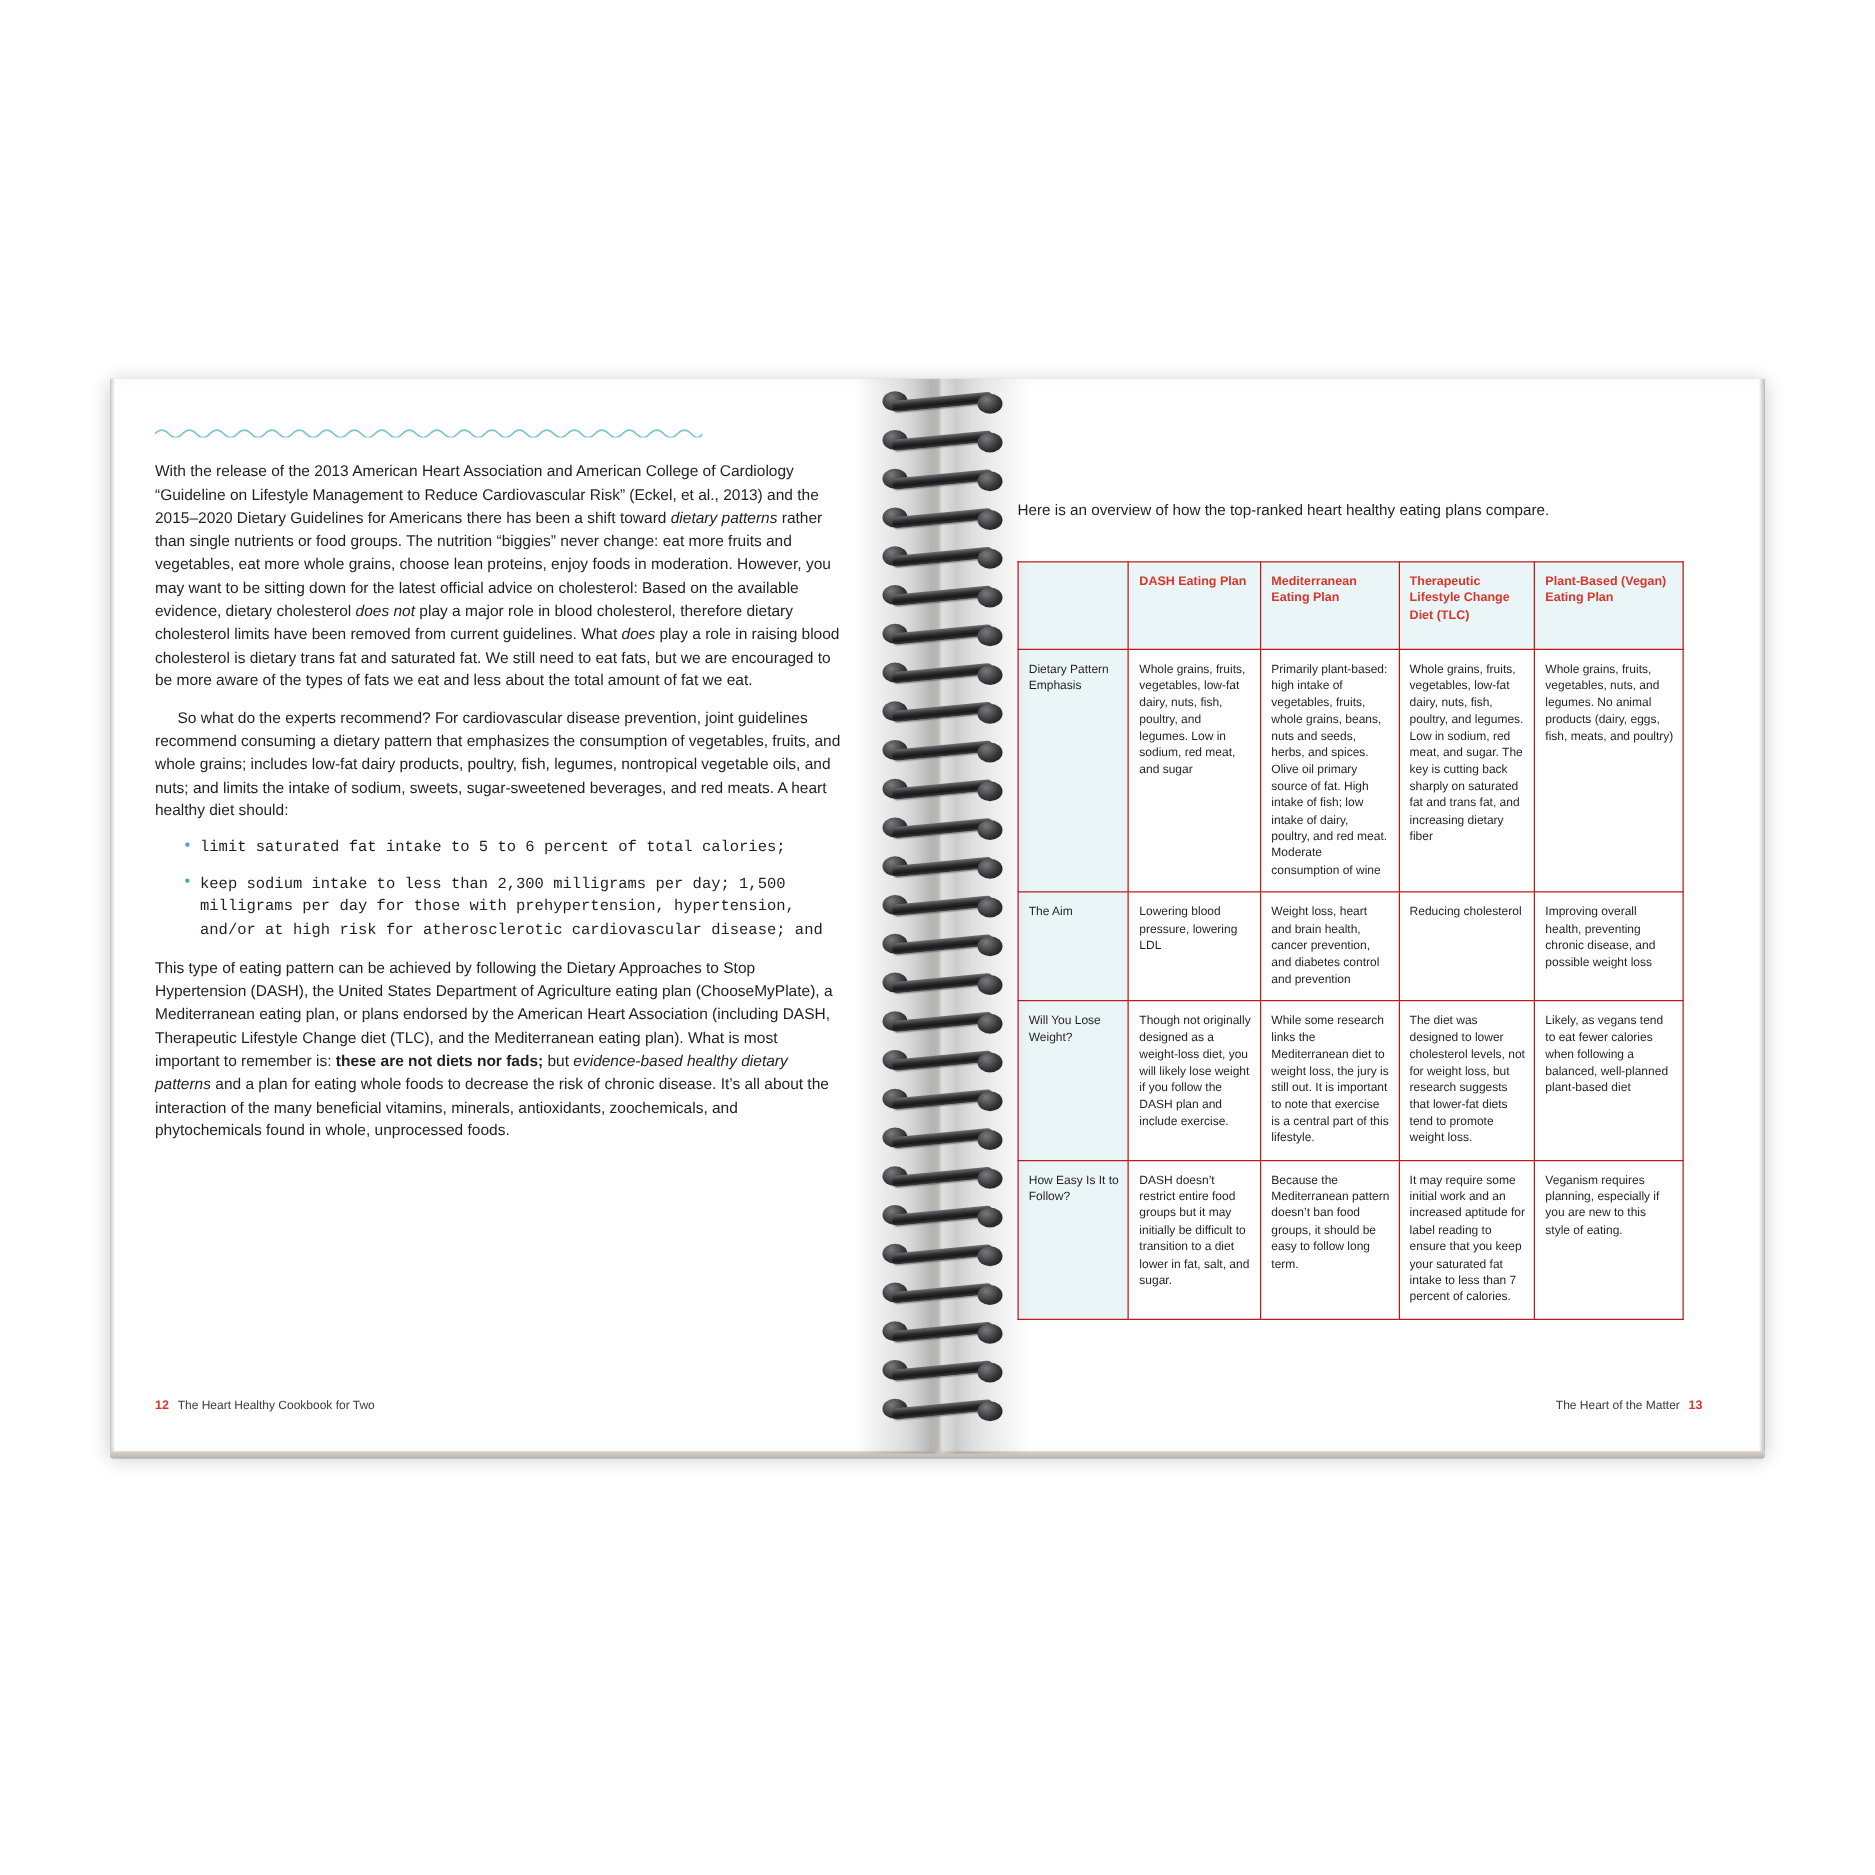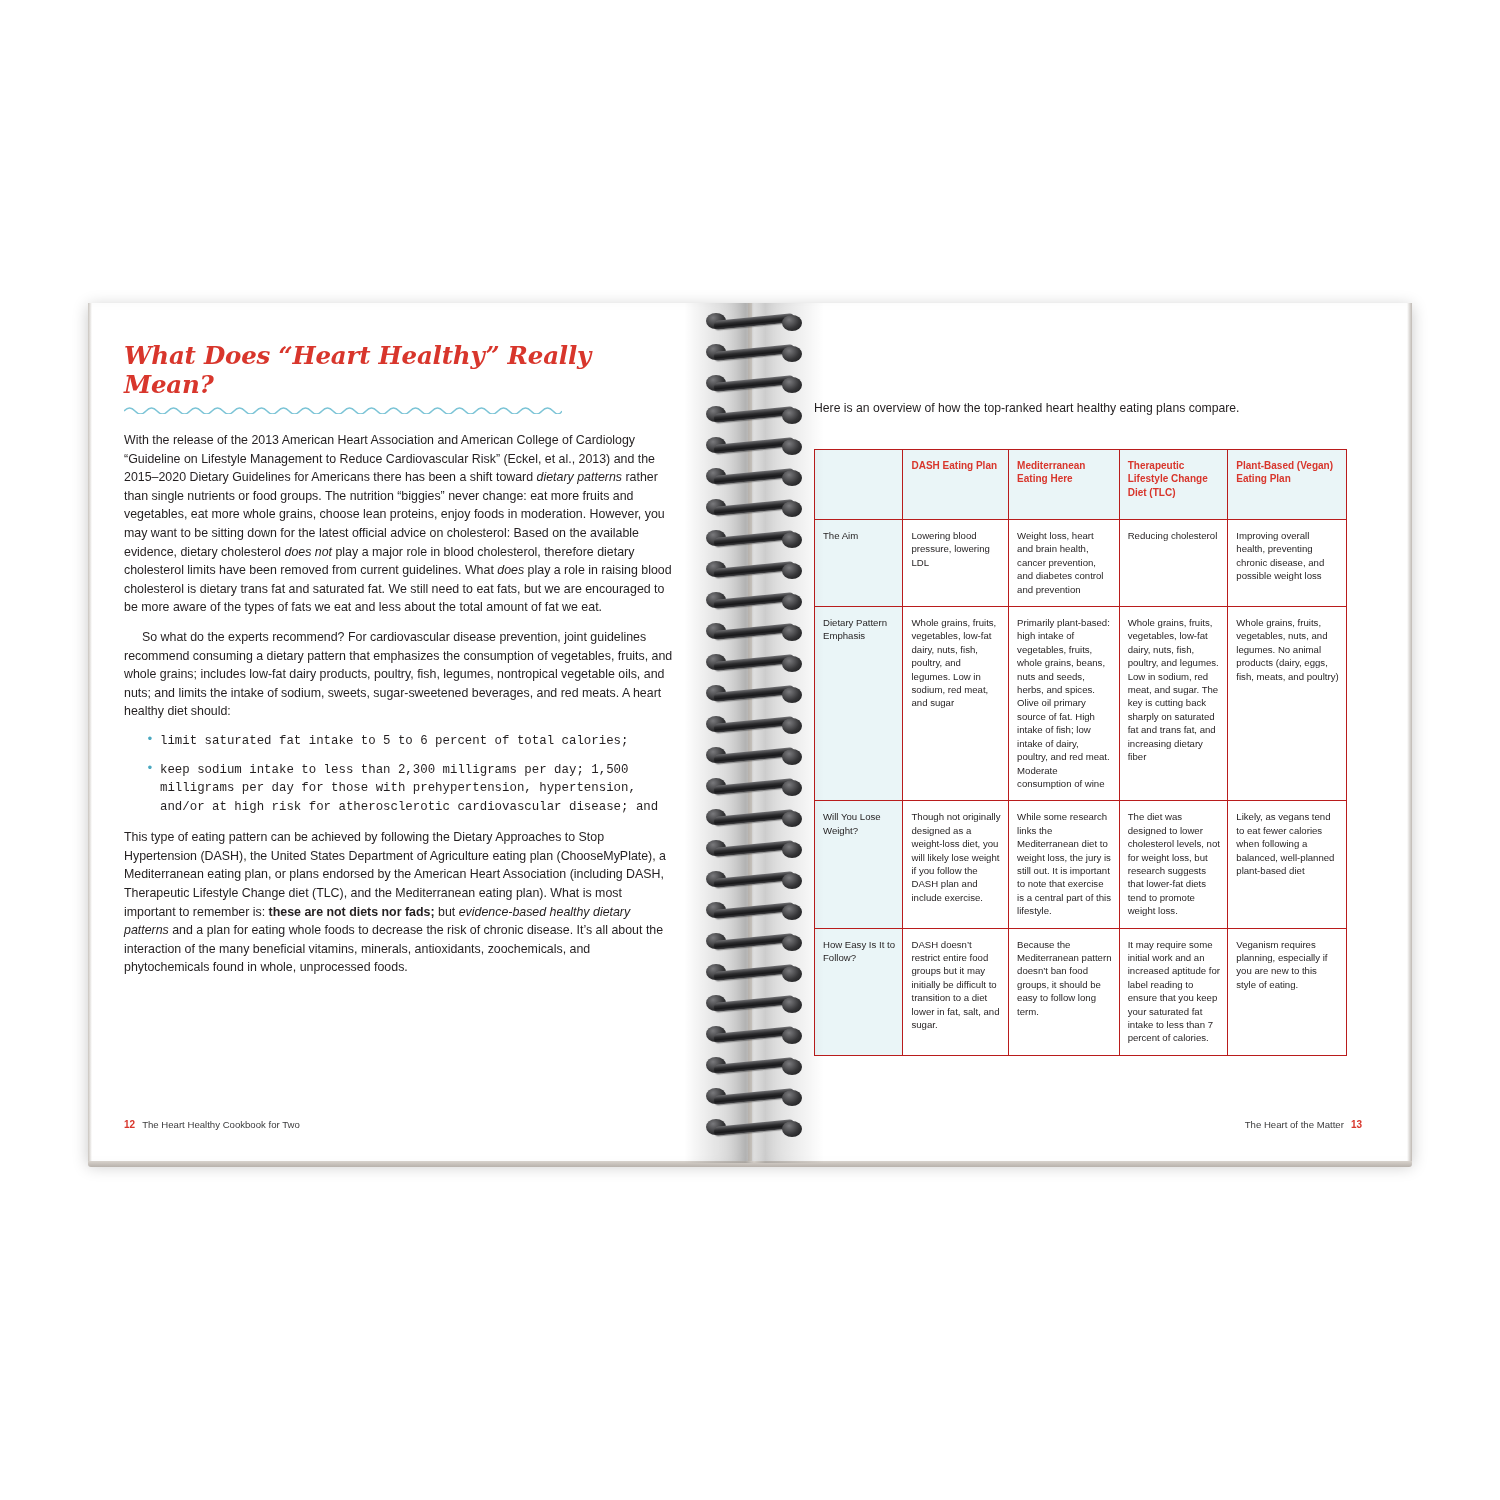--- a/index.html
+++ b/index.html
@@ -258,21 +258,20 @@
 
 <div id="page">
 
   <div class="book">
     <div class="page-shadow"></div>
 
     <div class="leaf left">
       <div class="edge-left"></div>
 
       <div class="content-left">
-        <h1 class="title">What Does “Heart Healthy” Really Mean?</h1>
 
         <svg class="squiggle" viewBox="0 0 438 9" preserveAspectRatio="none">
           <path d="M0 6 Q 5.5 0 11 6 T 22 6 T 33 6 T 44 6 T 55 6 T 66 6 T 77 6 T 88 6 T 99 6 T 110 6 T 121 6 T 132 6 T 143 6 T 154 6 T 165 6 T 176 6 T 187 6 T 198 6 T 209 6 T 220 6 T 231 6 T 242 6 T 253 6 T 264 6 T 275 6 T 286 6 T 297 6 T 308 6 T 319 6 T 330 6 T 341 6 T 352 6 T 363 6 T 374 6 T 385 6 T 396 6 T 407 6 T 418 6 T 429 6 T 438 6" fill="none" stroke="#7cc4d6" stroke-width="1.4"></path>
         </svg>
 
         <p class="body">With the release of the 2013 American Heart Association and American College of Cardiology “Guideline on Lifestyle Management to Reduce Cardiovascular Risk” (Eckel, et al., 2013) and the 2015–2020 Dietary Guidelines for Americans there has been a shift toward <em>dietary patterns</em> rather than single nutrients or food groups. The nutrition “biggies” never change: eat more fruits and vegetables, eat more whole grains, choose lean proteins, enjoy foods in moderation. However, you may want to be sitting down for the latest official advice on cholesterol: Based on the available evidence, dietary cholesterol <em>does not</em> play a major role in blood cholesterol, therefore dietary cholesterol limits have been removed from current guidelines. What <em>does</em> play a role in raising blood cholesterol is dietary trans fat and saturated fat. We still need to eat fats, but we are encouraged to be more aware of the types of fats we eat and less about the total amount of fat we eat.</p>
 
         <p class="body indent">So what do the experts recommend? For cardiovascular disease prevention, joint guidelines recommend consuming a dietary pattern that emphasizes the consumption of vegetables, fruits, and whole grains; includes low-fat dairy products, poultry, fish, legumes, nontropical vegetable oils, and nuts; and limits the intake of sodium, sweets, sugar-sweetened beverages, and red meats. A heart healthy diet should:</p>
 
         <ul class="bullets">
@@ -299,39 +298,39 @@
             <col class="c0">
               <col class="c1">
               <col class="c2">
               <col class="c3">
               <col class="c4">
           </colgroup>
           <thead>
             <tr>
               <th class="corner"></th>
               <th>DASH Eating Plan</th>
-              <th>Mediterranean Eating Here</th>
+              <th>Mediterranean Eating Plan</th>
               <th>Therapeutic Lifestyle Change Diet (TLC)</th>
               <th>Plant-Based (Vegan) Eating Plan</th>
             </tr>
           </thead>
           <tbody>
             <tr>
+              <th class="rowhead">Dietary Pattern Emphasis</th>
+              <td>Whole grains, fruits, vegetables, low-fat dairy, nuts, fish, poultry, and legumes. Low in sodium, red meat, and sugar</td>
+              <td>Primarily plant-based: high intake of vegetables, fruits, whole grains, beans, nuts and seeds, herbs, and spices. Olive oil primary source of fat. High intake of fish; low intake of dairy, poultry, and red meat. Moderate consumption of wine</td>
+              <td>Whole grains, fruits, vegetables, low-fat dairy, nuts, fish, poultry, and legumes. Low in sodium, red meat, and sugar. The key is cutting back sharply on saturated fat and trans fat, and increasing dietary fiber</td>
+              <td>Whole grains, fruits, vegetables, nuts, and legumes. No animal products (dairy, eggs, fish, meats, and poultry)</td>
+            </tr>
+            <tr>
               <th class="rowhead">The Aim</th>
               <td>Lowering blood pressure, lowering LDL</td>
               <td>Weight loss, heart and brain health, cancer prevention, and diabetes control and prevention</td>
               <td>Reducing cholesterol</td>
               <td>Improving overall health, preventing chronic disease, and possible weight loss</td>
-            </tr>
-            <tr>
-              <th class="rowhead">Dietary Pattern Emphasis</th>
-              <td>Whole grains, fruits, vegetables, low-fat dairy, nuts, fish, poultry, and legumes. Low in sodium, red meat, and sugar</td>
-              <td>Primarily plant-based: high intake of vegetables, fruits, whole grains, beans, nuts and seeds, herbs, and spices. Olive oil primary source of fat. High intake of fish; low intake of dairy, poultry, and red meat. Moderate consumption of wine</td>
-              <td>Whole grains, fruits, vegetables, low-fat dairy, nuts, fish, poultry, and legumes. Low in sodium, red meat, and sugar. The key is cutting back sharply on saturated fat and trans fat, and increasing dietary fiber</td>
-              <td>Whole grains, fruits, vegetables, nuts, and legumes. No animal products (dairy, eggs, fish, meats, and poultry)</td>
             </tr>
             <tr>
               <th class="rowhead">Will You Lose Weight?</th>
               <td>Though not originally designed as a weight-loss diet, you will likely lose weight if you follow the DASH plan and include exercise.</td>
               <td>While some research links the Mediterranean diet to weight loss, the jury is still out. It is important to note that exercise is a central part of this lifestyle.</td>
               <td>The diet was designed to lower cholesterol levels, not for weight loss, but research suggests that lower-fat diets tend to promote weight loss.</td>
               <td>Likely, as vegans tend to eat fewer calories when following a balanced, well-planned plant-based diet</td>
             </tr>
             <tr>
               <th class="rowhead">How Easy Is It to Follow?</th>

